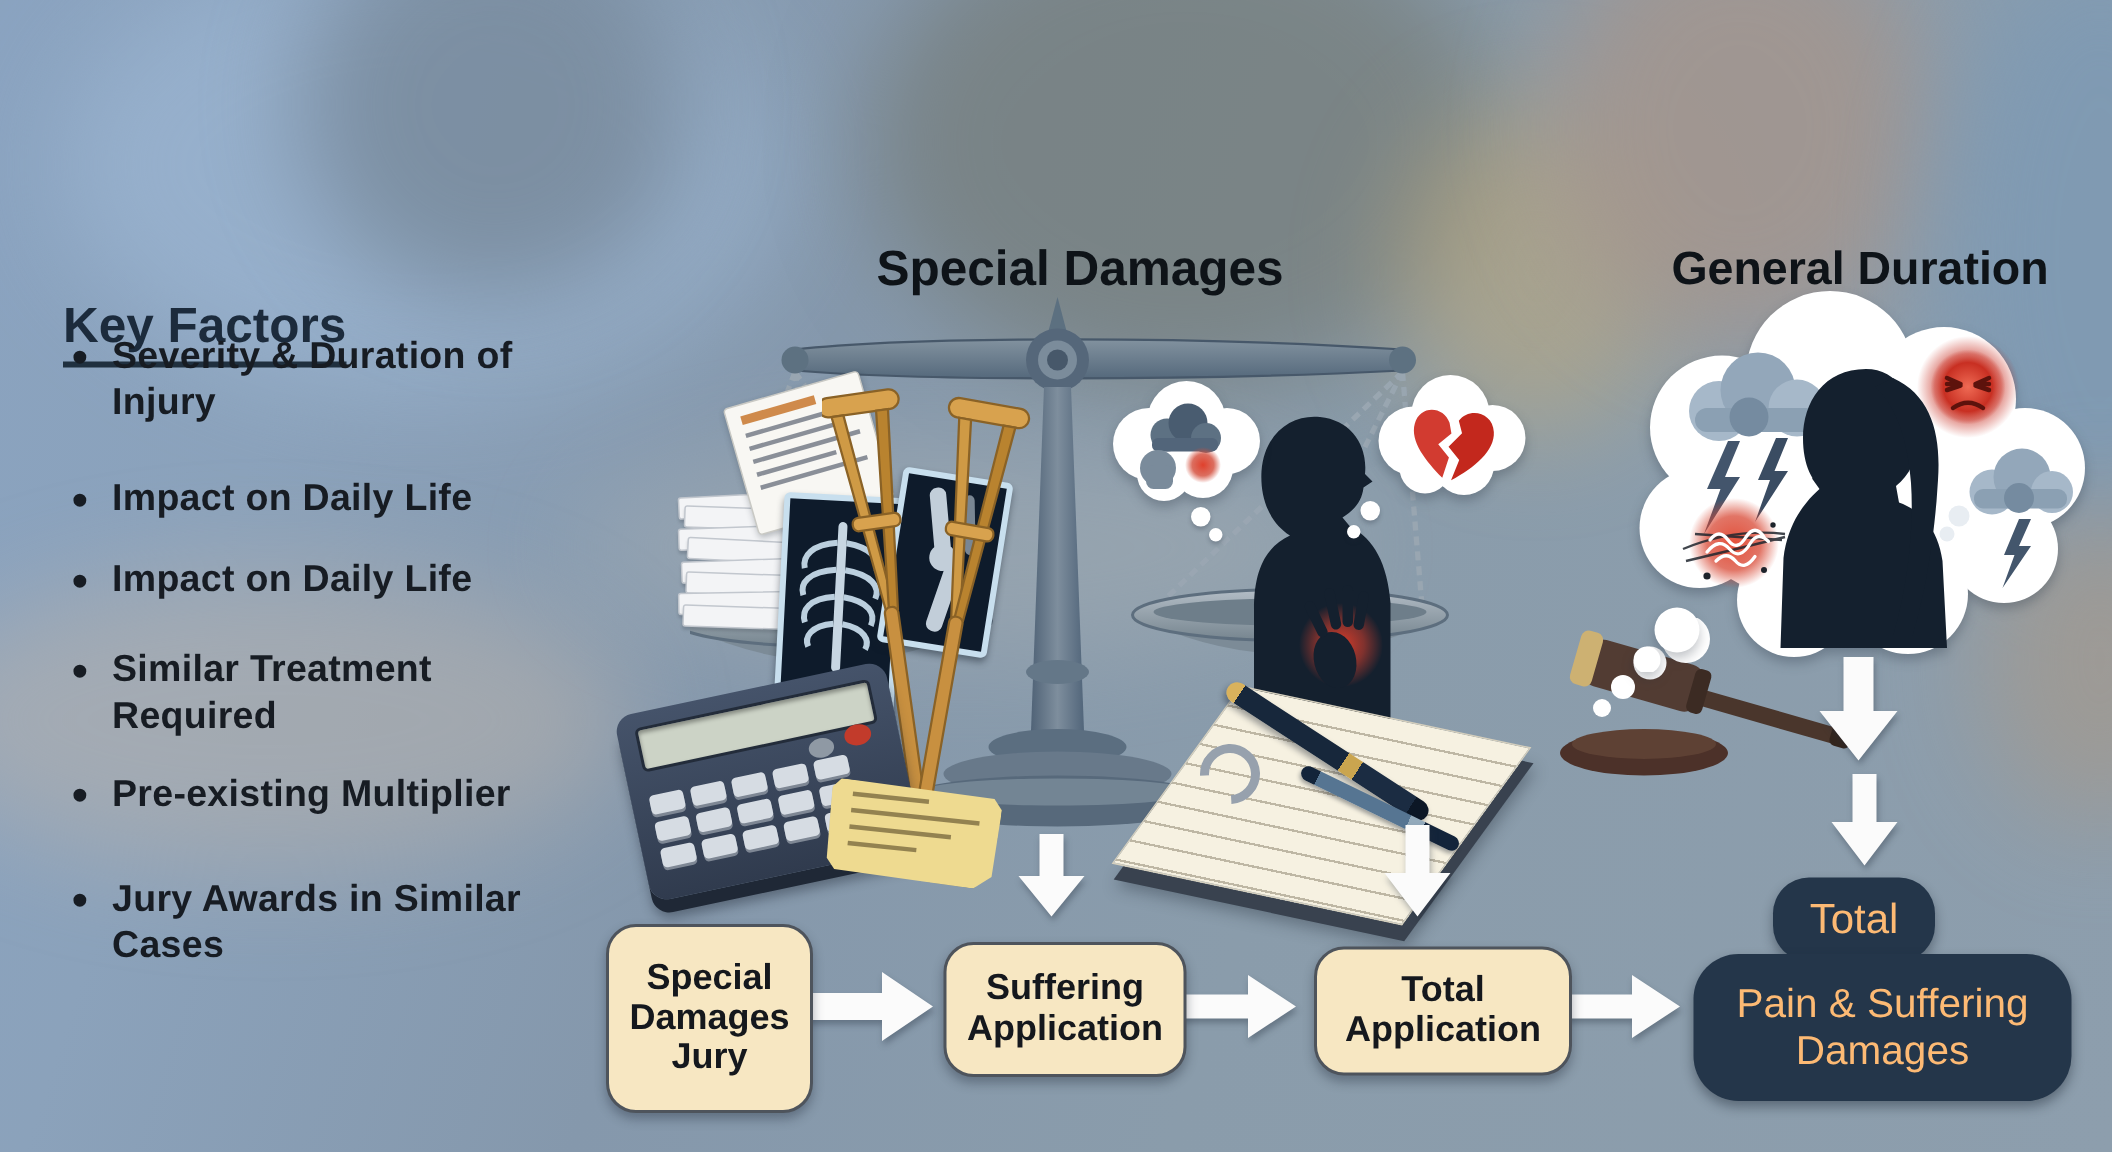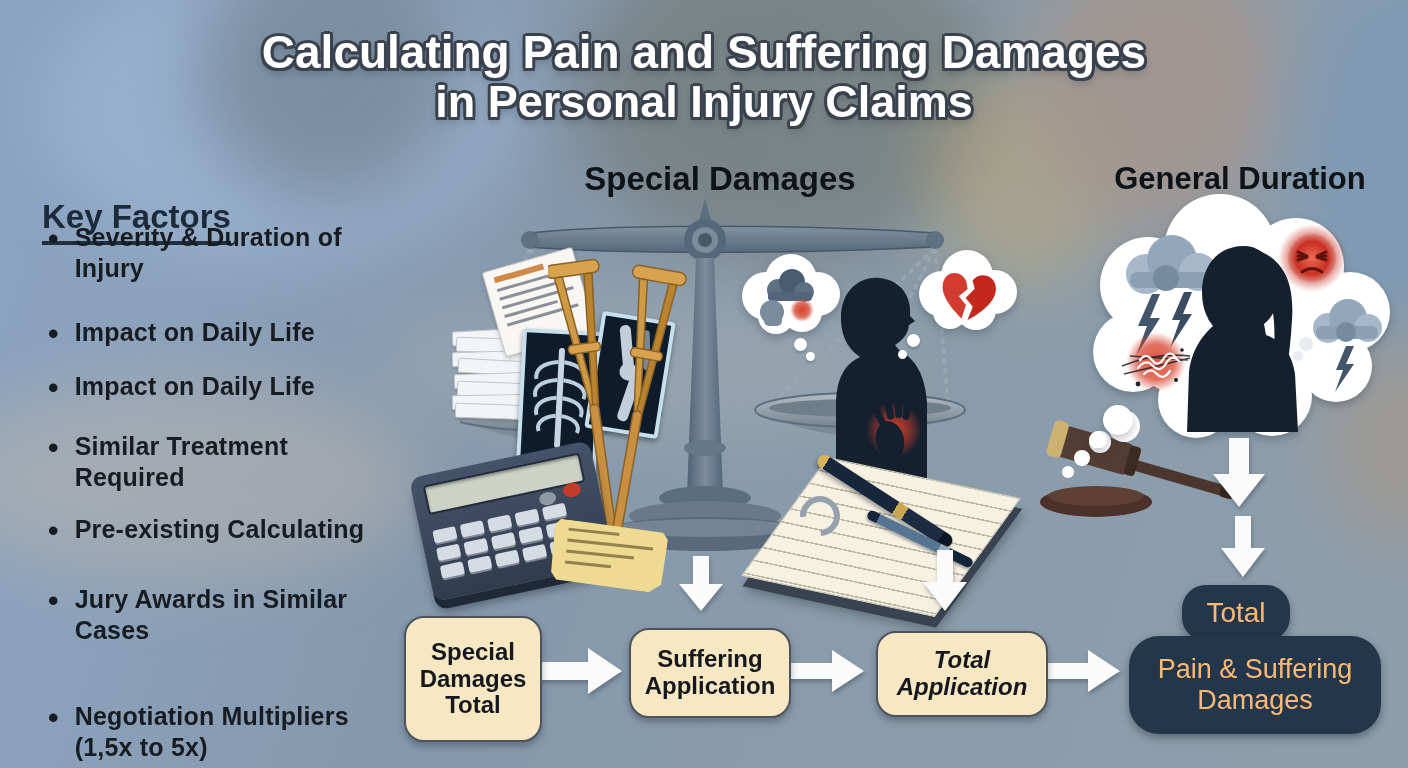--- a/index.html
+++ b/index.html
@@ -78,34 +78,29 @@
   <div class="blob" style="left:40px;top:-40px;width:480px;height:300px;background:#9db7d4;opacity:.65;"></div>
   <div class="blob" style="left:200px;top:-60px;width:260px;height:260px;background:#5e6a74;opacity:.45;"></div>
   <div class="blob" style="left:580px;top:-70px;width:420px;height:330px;background:#6d6f62;opacity:.5;"></div>
   <div class="blob" style="left:930px;top:70px;width:190px;height:220px;background:#c4ab76;opacity:.5;"></div>
   <div class="blob" style="left:1030px;top:-60px;width:260px;height:290px;background:#a5958c;opacity:.8;"></div>
   <div class="blob" style="left:1290px;top:-40px;width:220px;height:420px;background:#7e9ab4;opacity:.85;"></div>
   <div class="blob" style="left:-60px;top:380px;width:480px;height:200px;background:#bbb3ab;opacity:.5;"></div>
   <div class="blob" style="left:380px;top:290px;width:520px;height:150px;background:#aab1b4;opacity:.4;"></div>
   <div class="blob" style="left:1320px;top:330px;width:160px;height:220px;background:#ab9884;opacity:.55;"></div>
 
-  <div class="abs title">
-    <div class="l1">Calculating Pain and Suffering Damages</div>
-    <div class="l2">in Personal Injury Claims</div>
-  </div>
 
   <div class="abs kf-head">Key Factors</div>
   <ul class="abs kf-list">
     <li>Severity &amp; Duration of Injury</li>
     <li>Impact on Daily Life</li>
     <li>Impact on Daily Life</li>
     <li>Similar Treatment Required</li>
-    <li>Pre-existing Calculating</li>
+    <li>Pre-existing Multiplier</li>
     <li>Jury Awards in Similar Cases</li>
-    <li>Negotiation Multipliers (1,5x to 5x)</li>
   </ul>
 
   <div class="abs sec-head sec-special">Special Damages</div>
   <div class="abs sec-head sec-general">General Duration</div>
 
   <svg class="abs" style="left:460px;top:196px;" width="545" height="380" viewBox="0 0 545 380">
     <defs>
       <linearGradient id="beamG" x1="0" y1="0" x2="0" y2="1">
         <stop offset="0" stop-color="#82929f"></stop>
           <stop offset="1" stop-color="#55697c"></stop>
@@ -430,19 +425,19 @@
   <svg class="abs arrow" style="left:536px;top:646px;" width="88" height="50" viewBox="0 0 88 50">
     <polygon points="0,16 52,16 52,2 86,25 52,48 52,34 0,34" fill="#fbfbfb"></polygon>
   </svg>
   <svg class="abs arrow" style="left:782px;top:648px;" width="84" height="46" viewBox="0 0 84 46">
     <polygon points="0,15 50,15 50,2 82,23 50,44 50,31 0,31" fill="#fbfbfb"></polygon>
   </svg>
   <svg class="abs arrow" style="left:1038px;top:648px;" width="84" height="46" viewBox="0 0 84 46">
     <polygon points="0,15 50,15 50,2 82,23 50,44 50,31 0,31" fill="#fbfbfb"></polygon>
   </svg>
 
-  <div class="abs box-cream" style="left:404px;top:616px;width:122px;height:122px;font-size:24px;padding:0 6px;">Special Damages Total</div>
+  <div class="abs box-cream" style="left:404px;top:616px;width:122px;height:122px;font-size:24px;padding:0 6px;">Special Damages Jury</div>
   <div class="abs box-cream" style="left:629px;top:628px;width:142px;height:86px;font-size:24px;padding:0 8px;">Suffering Application</div>
-  <div class="abs box-cream" style="left:876px;top:631px;width:148px;height:82px;font-size:24px;padding:0 10px;font-style:italic;">Total Application</div>
+  <div class="abs box-cream" style="left:876px;top:631px;width:148px;height:82px;font-size:24px;padding:0 10px;">Total Application</div>
   <div class="abs box-dark" style="left:1182px;top:585px;width:108px;height:56px;font-size:28px;border-radius:24px;">Total</div>
   <div class="abs box-dark" style="left:1129px;top:636px;width:224px;height:98px;font-size:27px;border-radius:30px;padding:0 14px;">Pain &amp; Suffering Damages</div>
 
 </div>
 
 </body></html>

